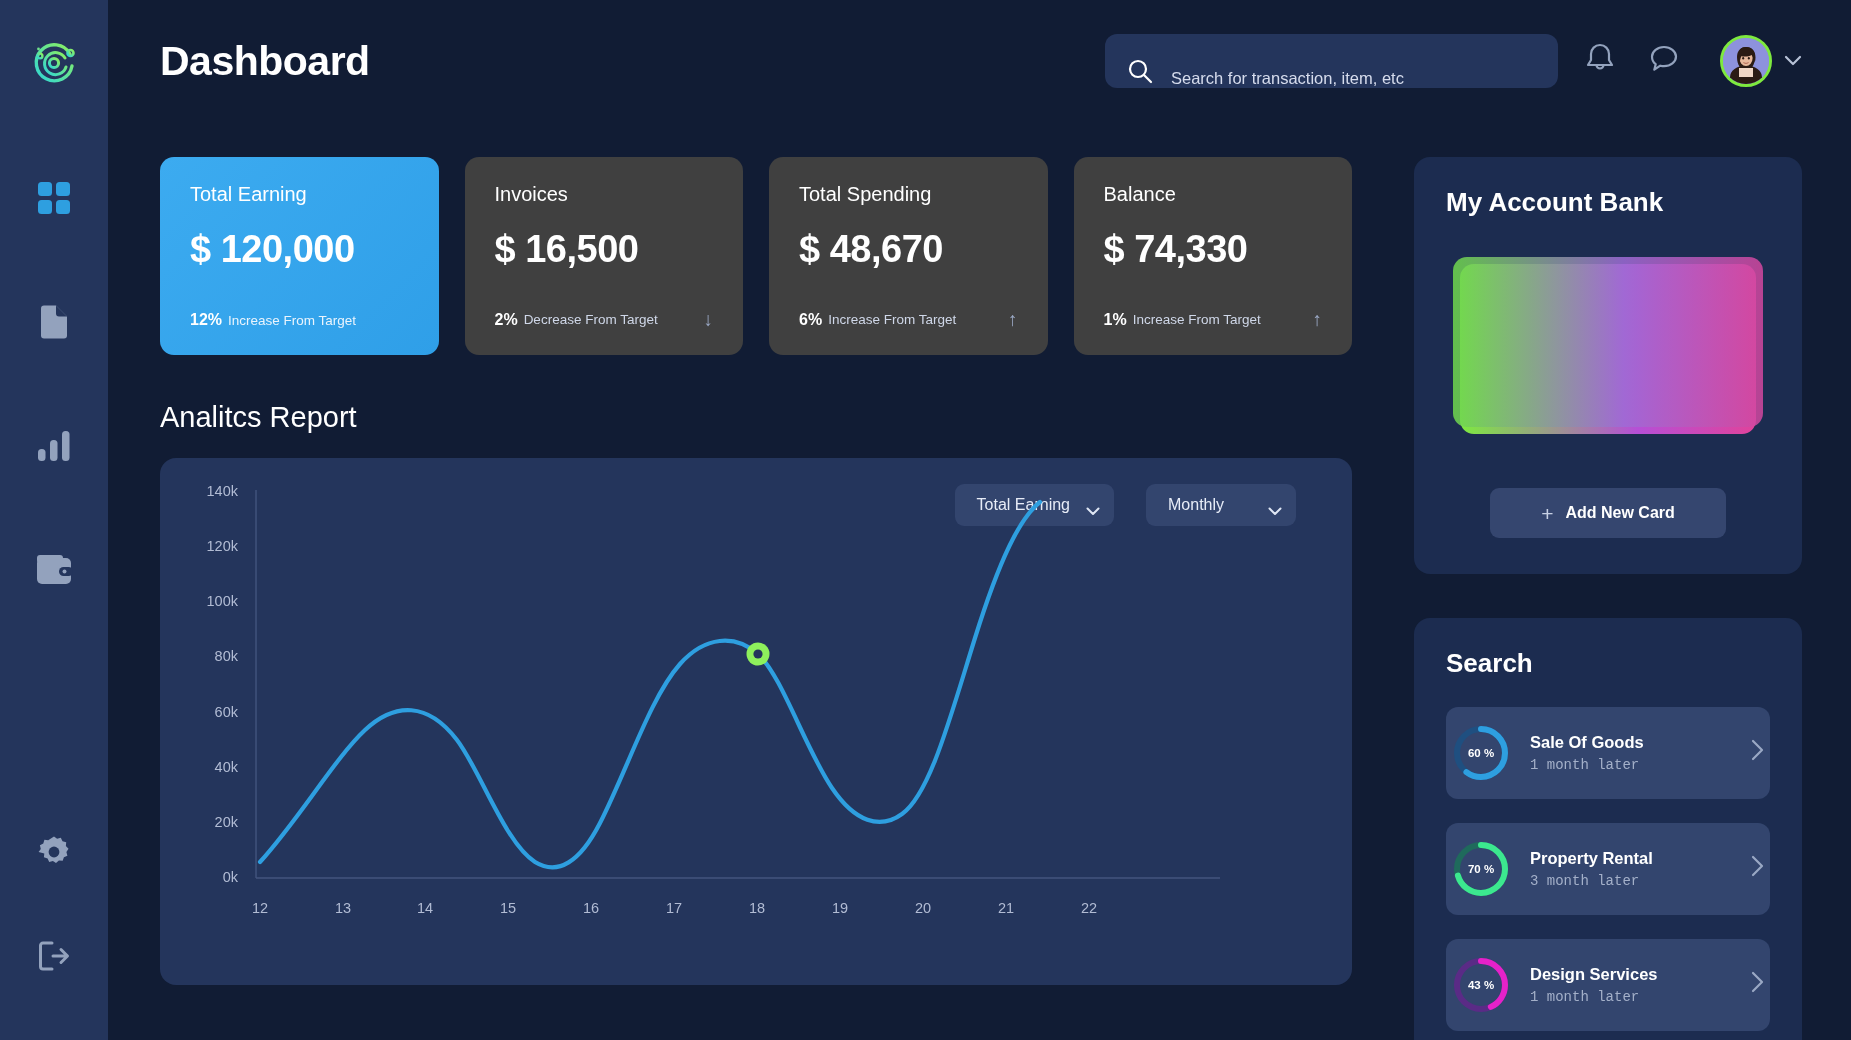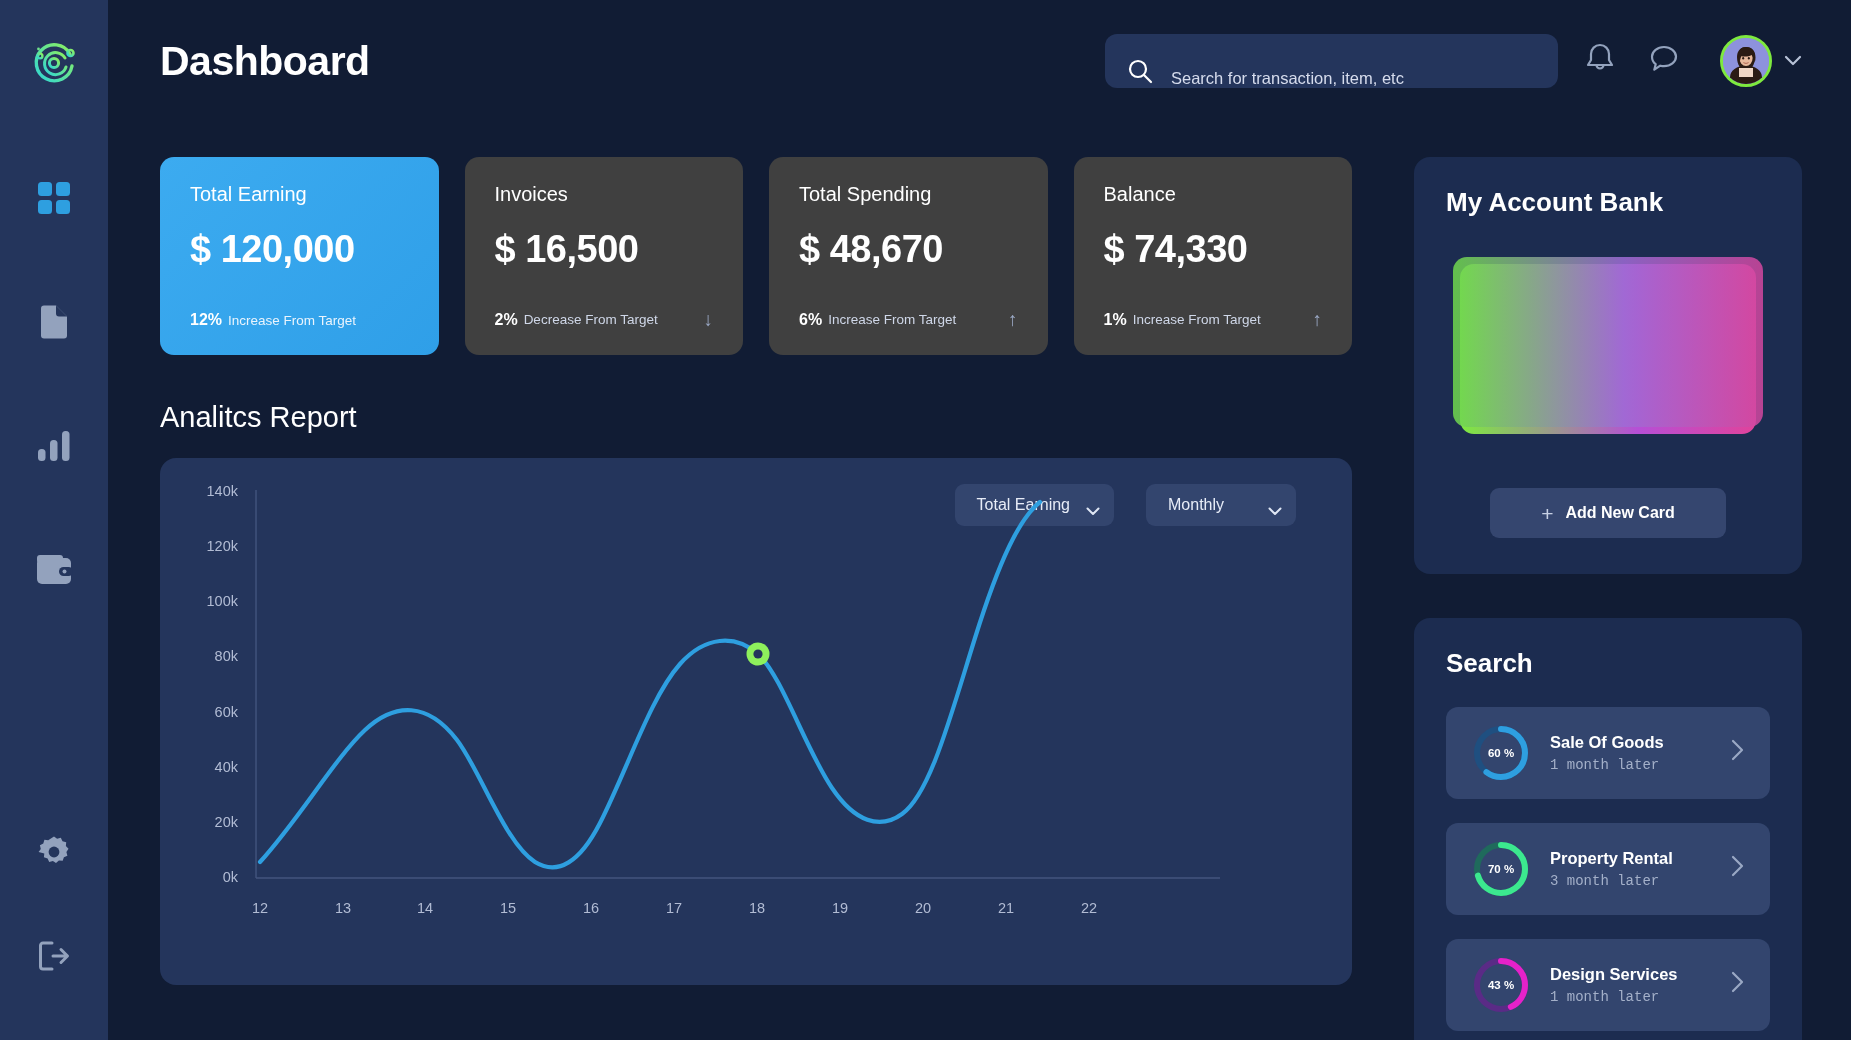--- a/index.html
+++ b/index.html
@@ -152,21 +152,21 @@
     cursor: pointer;
   }
   .add-card .plus { font-size: 21px; color: #c7d0e4; line-height: 1; font-weight: 300; }
   .add-card span.lbl { font-size: 16px; font-weight: bold; color: #ffffff; }
 
   
   .target-panel { margin-top: 44px; }
   .target-list { margin-top: 28px; display: flex; flex-direction: column; gap: 24px; }
   .target-item {
     background: #33456e; border-radius: 12px; height: 92px;
-    display: flex; align-items: center; padding: 0 26px; gap: 20px;
+    display: flex; align-items: center; padding: 0 6px; gap: 20px;
     cursor: pointer;
   }
   .ring { width: 58px; height: 58px; position: relative; flex: 0 0 58px; }
   .ring .pct {
     position: absolute; inset: 0; display: flex; align-items: center; justify-content: center;
     font-size: 11.5px; font-weight: bold; color: #ffffff;
   }
   .t-text { flex: 1; }
   .t-name { font-size: 16.5px; font-weight: bold; color: #ffffff; }
   .t-sub { font-size: 14px; color: #a4b0c9; margin-top: 5px; font-family: Liberation Mono, monospace; }

